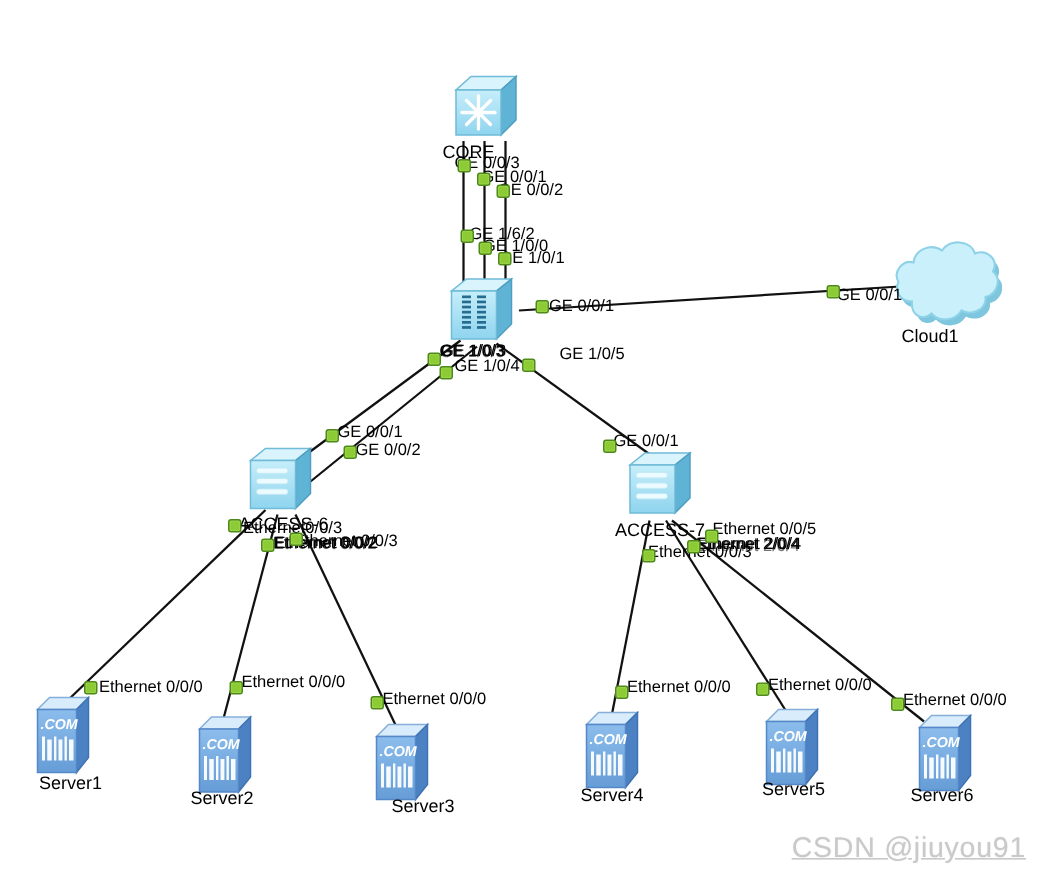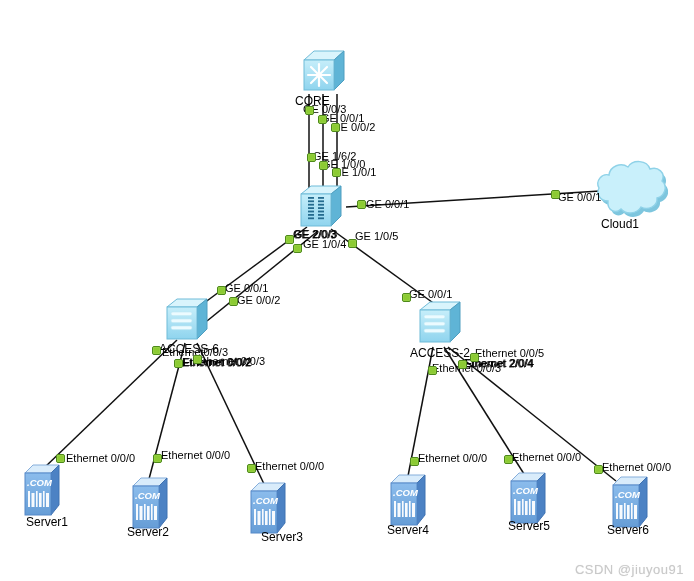--- a/index.html
+++ b/index.html
@@ -7,22 +7,22 @@
        font-family:"Liberation Sans",sans-serif;}
   #canvas{position:absolute;left:0;top:0;width:694px;height:581px;background:#ffffff;text-align:right;}
   #wires{position:absolute;left:0;top:0;width:694px;height:581px;}
   .lbl{position:absolute;font-size:11px;line-height:12px;color:#000;white-space:nowrap;}
   .name{position:absolute;font-size:12px;line-height:13px;color:#000;white-space:nowrap;}
   .jumble{text-shadow:1px 0 0 #000, 0 1px 0 rgba(0,0,0,.55);}
   .dot{position:absolute;width:7px;height:7px;background:#8CCB33;border:1px solid #4E8A1A;
        border-radius:2px;box-shadow:inset 0 0 1px #d9f2b0;}
   .dev{position:absolute;}
   .dev svg{display:block;width:100%;height:100%;}
-  .wm{position:absolute;right:10px;bottom:4px;font-size:13px;color:#c9c9c9;
-      text-shadow:0 0 1px #e4e4e4;letter-spacing:.5px;}
+  .wm{position:absolute;right:10px;bottom:4px;font-size:19px;color:#c9c9c9;
+      text-shadow:0 0 1px #e4e4e4;letter-spacing:.5px;text-decoration:underline;}
 </style>
 </head>
 <body>
 
 <div id="canvas">
 
   <svg width="0" height="0" style="position:absolute" aria-hidden="true">
     <defs>
       <linearGradient id="srvFront" x1="0" y1="0" x2="0" y2="1">
         <stop offset="0" stop-color="#8BBCEC"></stop>
@@ -171,39 +171,39 @@
     </div>
   <div class="dev" style="left:609px;top:475px;width:42px;height:54px">
       <svg viewBox="0 0 42 54">
         <use href="#ic-server"></use>
       </svg>
     </div>
 
   <div class="name" style="left:295px;top:95px">CORE</div>
   <div class="name" style="left:601px;top:218px">Cloud1</div>
   <div class="name" style="left:159px;top:343px">ACCESS-6</div>
-  <div class="name" style="left:410px;top:347px">ACCESS-2</div>
+  <div class="name" style="left:410px;top:347px">ACCESS-7</div>
   <div class="name" style="left:26px;top:516px">Server1</div>
   <div class="name" style="left:127px;top:526px">Server2</div>
   <div class="name" style="left:261px;top:531px">Server3</div>
   <div class="name" style="left:387px;top:524px">Server4</div>
   <div class="name" style="left:508px;top:520px">Server5</div>
   <div class="name" style="left:607px;top:524px">Server6</div>
 
   <div class="lbl" style="left:303px;top:103px">GE 0/0/3</div>
   <div class="lbl" style="left:321px;top:112px">GE 0/0/1</div>
   <div class="lbl" style="left:332px;top:121px">GE 0/0/2</div>
   <div class="lbl" style="left:313px;top:150px">GE 1/6/2</div>
   <div class="lbl" style="left:322px;top:158px">GE 1/0/0</div>
   <div class="lbl" style="left:333px;top:166px">GE 1/0/1</div>
   <div class="lbl" style="left:366px;top:198px">GE 0/0/1</div>
   <div class="lbl" style="left:558px;top:191px">GE 0/0/1</div>
-  <div class="lbl jumble" style="left:293px;top:228px">GE 2/0/3</div>
+  <div class="lbl jumble" style="left:293px;top:228px">GE 1/0/3</div>
   <div class="lbl" style="left:303px;top:238px">GE 1/0/4</div>
-  <div class="lbl" style="left:355px;top:230px">GE 1/0/5</div>
+  <div class="lbl" style="left:373px;top:230px">GE 1/0/5</div>
   <div class="lbl" style="left:225px;top:282px">GE 0/0/1</div>
   <div class="lbl" style="left:237px;top:294px">GE 0/0/2</div>
   <div class="lbl" style="left:409px;top:288px">GE 0/0/1</div>
   <div class="lbl" style="left:162px;top:346px">Ethernet0/0/3</div>
   <div class="lbl jumble" style="left:182px;top:356px">Ethernet 0/0/2</div>
   <div class="lbl" style="left:196px;top:355px">Ethernet 0/0/3</div>
   <div class="lbl" style="left:432px;top:362px">Ethernet 0/0/3</div>
   <div class="lbl jumble" style="left:464px;top:357px">Ethernet 2/0/4</div>
   <div class="lbl" style="left:475px;top:347px">Ethernet 0/0/5</div>
   <div class="lbl" style="left:66px;top:452px">Ethernet 0/0/0</div>

